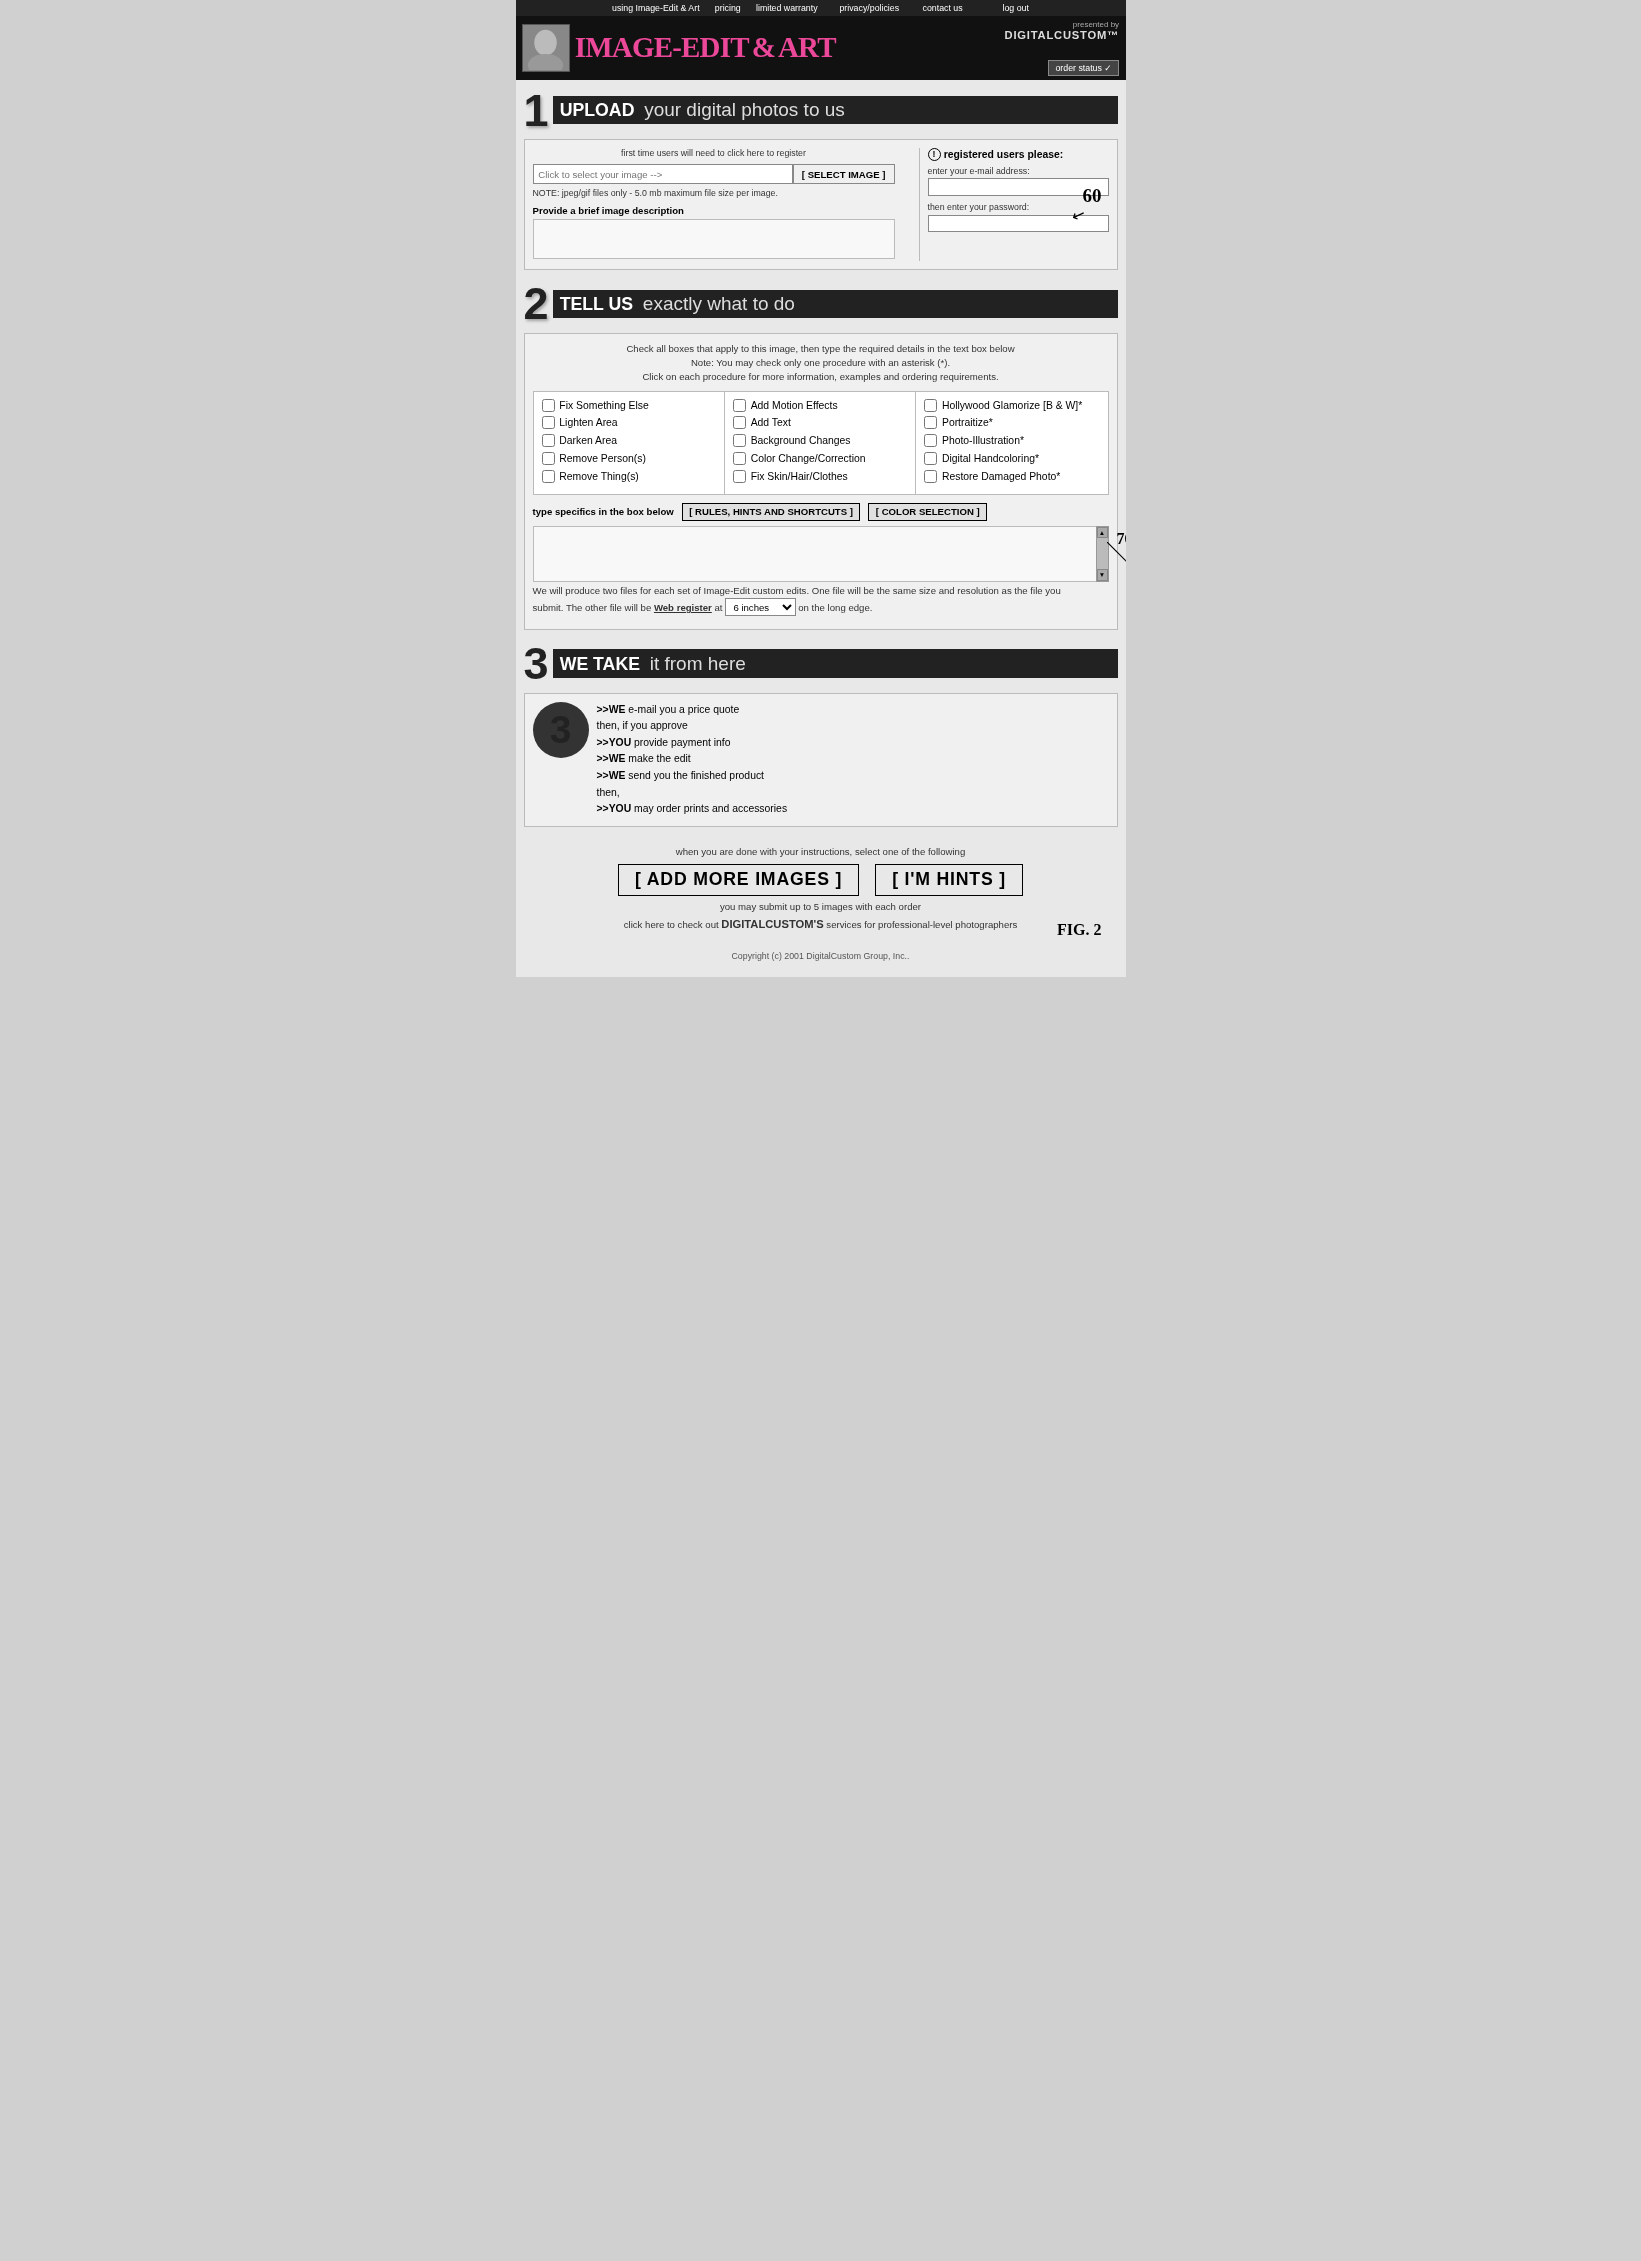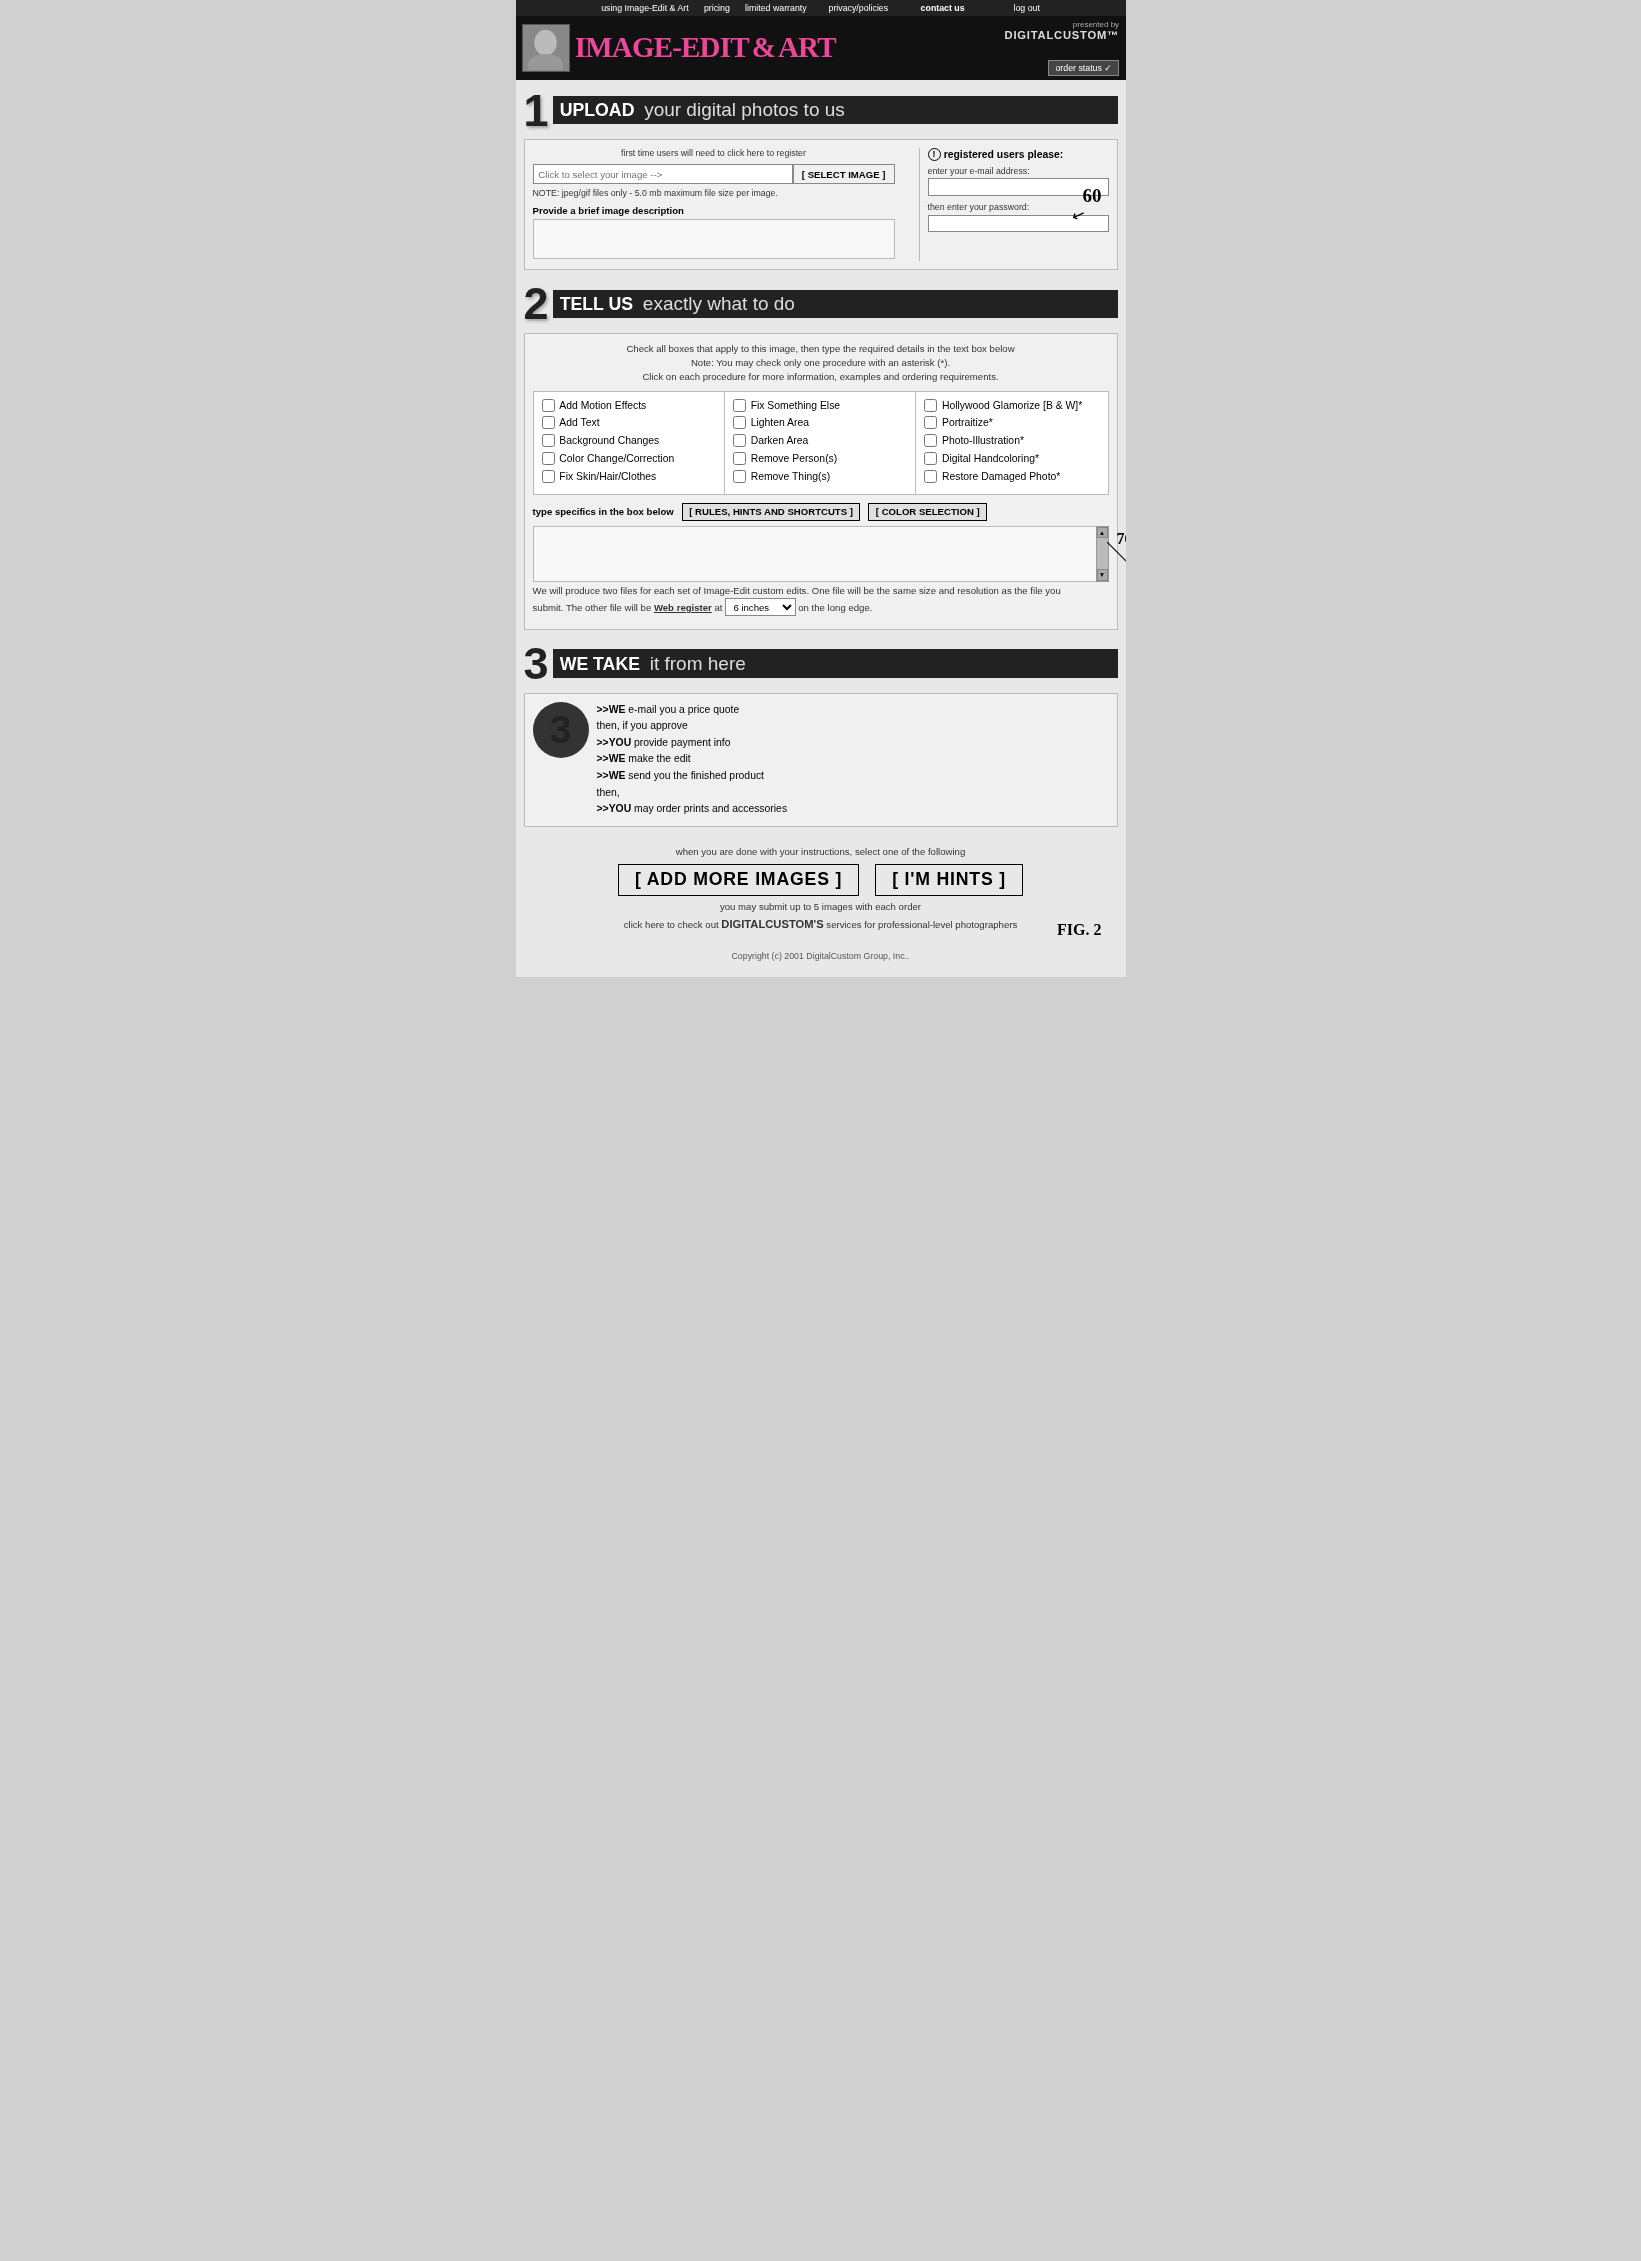--- a/index.html
+++ b/index.html
@@ -402,21 +402,21 @@
 </head>
 <body>
 
 <div class="page-wrapper">
 
   <div class="top-nav">
     <span style="cursor:pointer;margin:0 6.4px;">using Image-Edit &amp; Art</span>
     <span style="cursor:pointer;margin:0 6.4px;">pricing</span>
     <span style="cursor:pointer;margin:0 6.4px;">limited warranty</span>
     <span style="cursor:pointer;margin:0 13px;">privacy/policies</span>
-    <span style="cursor:pointer;margin:0 17px;font-weight:bold;">contact us</span>
+    <span style="cursor:pointer;margin:0 8px;">contact us</span>
     <span style="cursor:pointer;margin:0 6.4px;padding-left:23px;">log out</span>
   </div>
 
   <div class="logo-bar">
     <div class="logo-left">
       <div class="avatar-box">
         <svg width="45" height="45" viewBox="0 0 56 56">
           <ellipse cx="28" cy="22" rx="14" ry="16" fill="#bbb"></ellipse>
           <ellipse cx="28" cy="50" rx="22" ry="14" fill="#999"></ellipse>
         </svg>
@@ -493,61 +493,61 @@
         <div class="step2-desc">
           <div>Check all boxes that apply to this image, then type the required details in the text box below</div>
           <div>Note: You may check only one procedure with an asterisk (*).</div>
           <div>Click on each procedure for more information, examples and ordering requirements.</div>
         </div>
 
         <div class="checkboxes-grid">
 
           <div class="checkbox-col">
             <div class="checkbox-item">
+              <input type="checkbox" id="cb-fix-else" style="">
+              <label for="cb-fix-else">Fix Something Else</label>
+            </div>
+            <div class="checkbox-item">
+              <input type="checkbox" id="cb-lighten" style="">
+              <label for="cb-lighten">Lighten Area</label>
+            </div>
+            <div class="checkbox-item">
+              <input type="checkbox" id="cb-darken" style="">
+              <label for="cb-darken">Darken Area</label>
+            </div>
+            <div class="checkbox-item">
+              <input type="checkbox" id="cb-remove-person" style="">
+              <label for="cb-remove-person">Remove Person(s)</label>
+            </div>
+            <div class="checkbox-item">
+              <input type="checkbox" id="cb-remove-thing" style="">
+              <label for="cb-remove-thing">Remove Thing(s)</label>
+            </div>
+          </div>
+
+          <div class="checkbox-col">
+            <div class="checkbox-item">
               <input type="checkbox" id="cb-motion" style="">
               <label for="cb-motion">Add Motion Effects</label>
             </div>
             <div class="checkbox-item">
               <input type="checkbox" id="cb-text" style="">
               <label for="cb-text">Add Text</label>
             </div>
             <div class="checkbox-item">
               <input type="checkbox" id="cb-bg" style="">
               <label for="cb-bg">Background Changes</label>
             </div>
             <div class="checkbox-item">
               <input type="checkbox" id="cb-color" style="">
               <label for="cb-color">Color Change/Correction</label>
             </div>
             <div class="checkbox-item">
               <input type="checkbox" id="cb-skin" style="">
               <label for="cb-skin">Fix Skin/Hair/Clothes</label>
-            </div>
-          </div>
-
-          <div class="checkbox-col">
-            <div class="checkbox-item">
-              <input type="checkbox" id="cb-fix-else" style="">
-              <label for="cb-fix-else">Fix Something Else</label>
-            </div>
-            <div class="checkbox-item">
-              <input type="checkbox" id="cb-lighten" style="">
-              <label for="cb-lighten">Lighten Area</label>
-            </div>
-            <div class="checkbox-item">
-              <input type="checkbox" id="cb-darken" style="">
-              <label for="cb-darken">Darken Area</label>
-            </div>
-            <div class="checkbox-item">
-              <input type="checkbox" id="cb-remove-person" style="">
-              <label for="cb-remove-person">Remove Person(s)</label>
-            </div>
-            <div class="checkbox-item">
-              <input type="checkbox" id="cb-remove-thing" style="">
-              <label for="cb-remove-thing">Remove Thing(s)</label>
             </div>
           </div>
 
           <div class="checkbox-col">
             <div class="checkbox-item">
               <input type="checkbox" id="cb-hollywood" style="">
               <label for="cb-hollywood">Hollywood Glamorize [B &amp; W]*</label>
             </div>
             <div class="checkbox-item">
               <input type="checkbox" id="cb-portraitize" style="">

